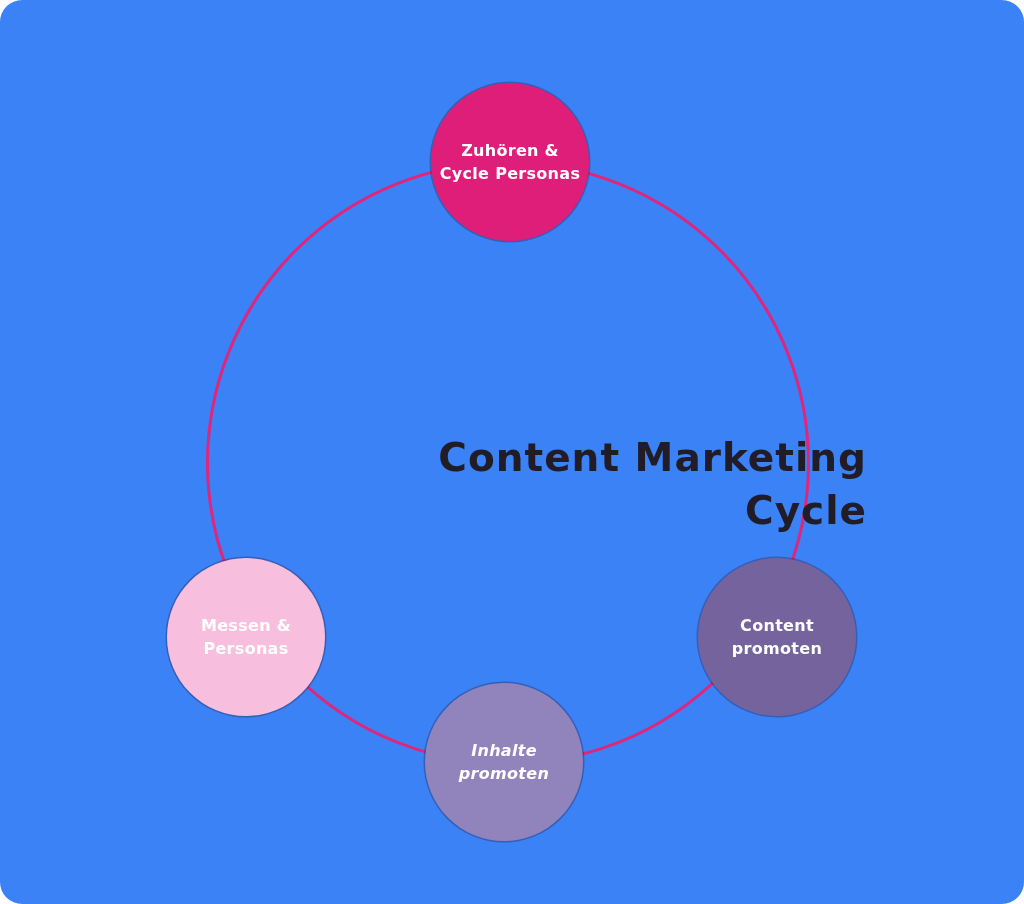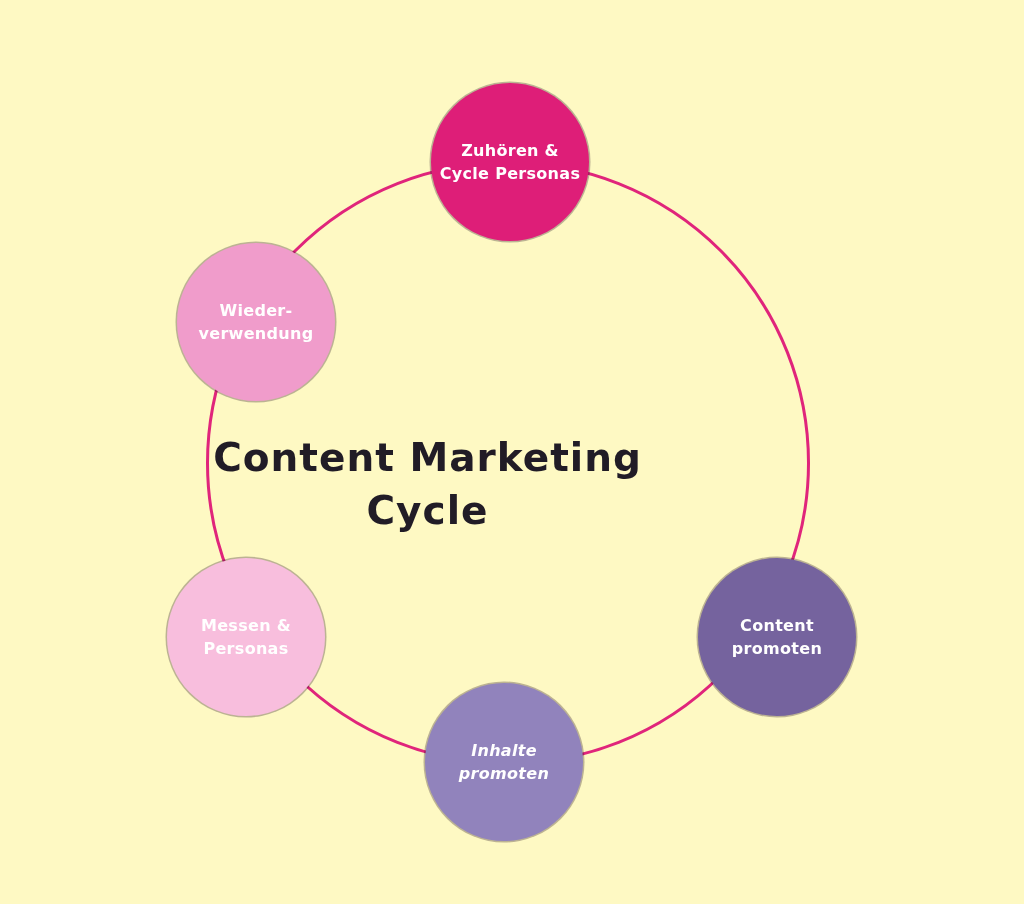--- a/index.html
+++ b/index.html
@@ -42,34 +42,34 @@
   
   .n-top          { left: 431px; top:  83px; }
   .n-upper-right  { left: 690px; top: 251px; }
   .n-lower-right  { left: 698px; top: 558px; }
   .n-bottom       { left: 425px; top: 683px; font-style: italic; }
   .n-lower-left   { left: 167px; top: 558px; text-align: center; }
   .n-upper-left   { left: 177px; top: 243px; }
   
   .title {
     position: absolute;
-    left: 0; top: 432px;
+    left: 12px; top: 432px;
     width: 855px;
-    text-align: center;
+    text-align: right;
     font-size: 39px;
     font-weight: bold;
     letter-spacing: 1px;
     line-height: 1.35;
   }
   .title span { display: block; }
 </style>
 </head>
 <body>
 
-<div class="canvas" style="background-color: #fef9c3;">
+<div class="canvas" style="background-color: #3b82f6; border-radius: 22px;">
 
   <div class="ring" style="border-color: rgb(224, 37, 123);"></div>
 
   <div class="node n-top" style="background-color: rgb(222, 30, 120);">
     <span>Zuhören &amp;</span>
     <span>Cycle Personas</span>
   </div>
 
 
   <div class="node n-lower-right" style="background-color: rgb(117, 99, 158);">
@@ -80,23 +80,19 @@
   <div class="node n-bottom" style="background-color: rgb(145, 131, 188);">
     <span>Inhalte</span>
     <span>promoten</span>
   </div>
 
   <div class="node n-lower-left" style="background-color: rgb(248, 190, 221);">
     <span>Messen &amp;</span>
     <span>Personas</span>
   </div>
 
-  <div class="node n-upper-left" style="background-color: rgb(240, 156, 203);">
-    <span>Wieder-</span>
-    <span>verwendung</span>
-  </div>
 
   <div class="title" style="color: rgb(33, 28, 38);">
     <span>Content Marketing</span>
     <span>Cycle</span>
   </div>
 
 </div>
 
 </body></html>

